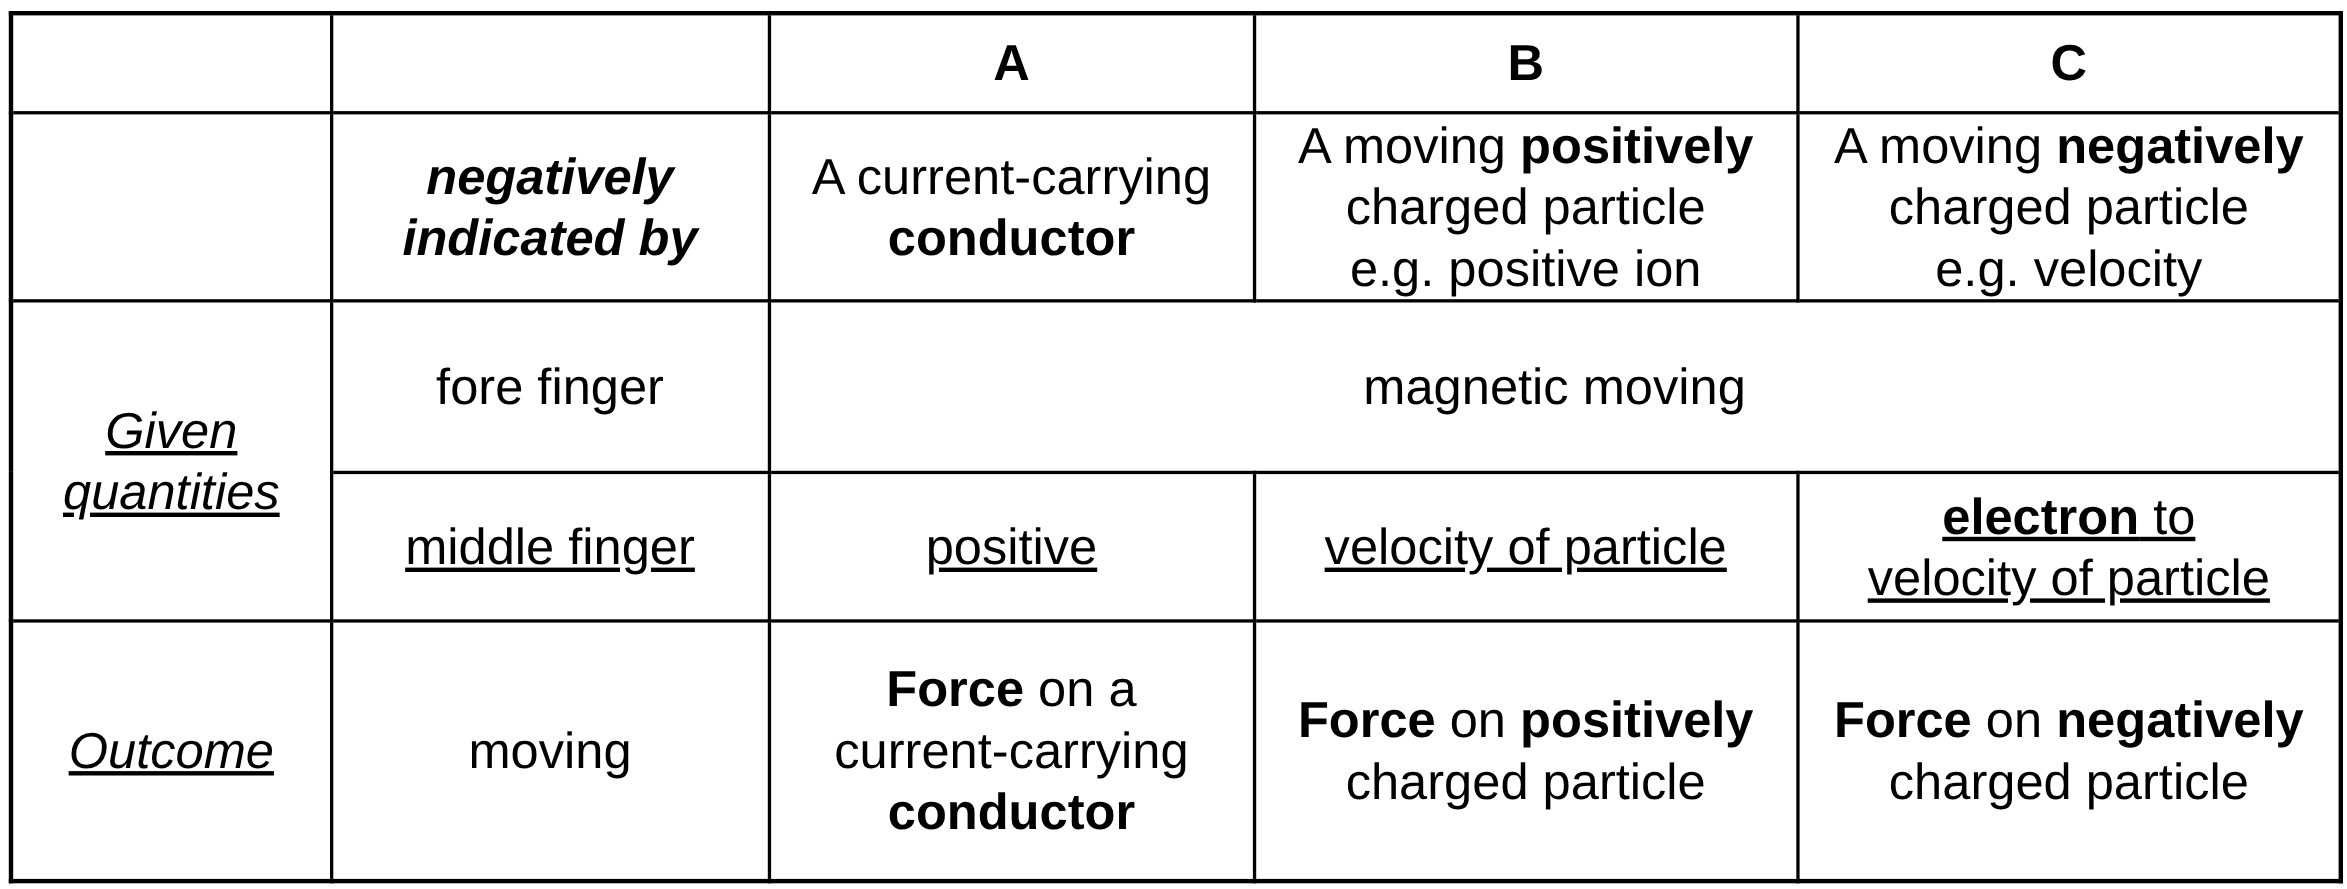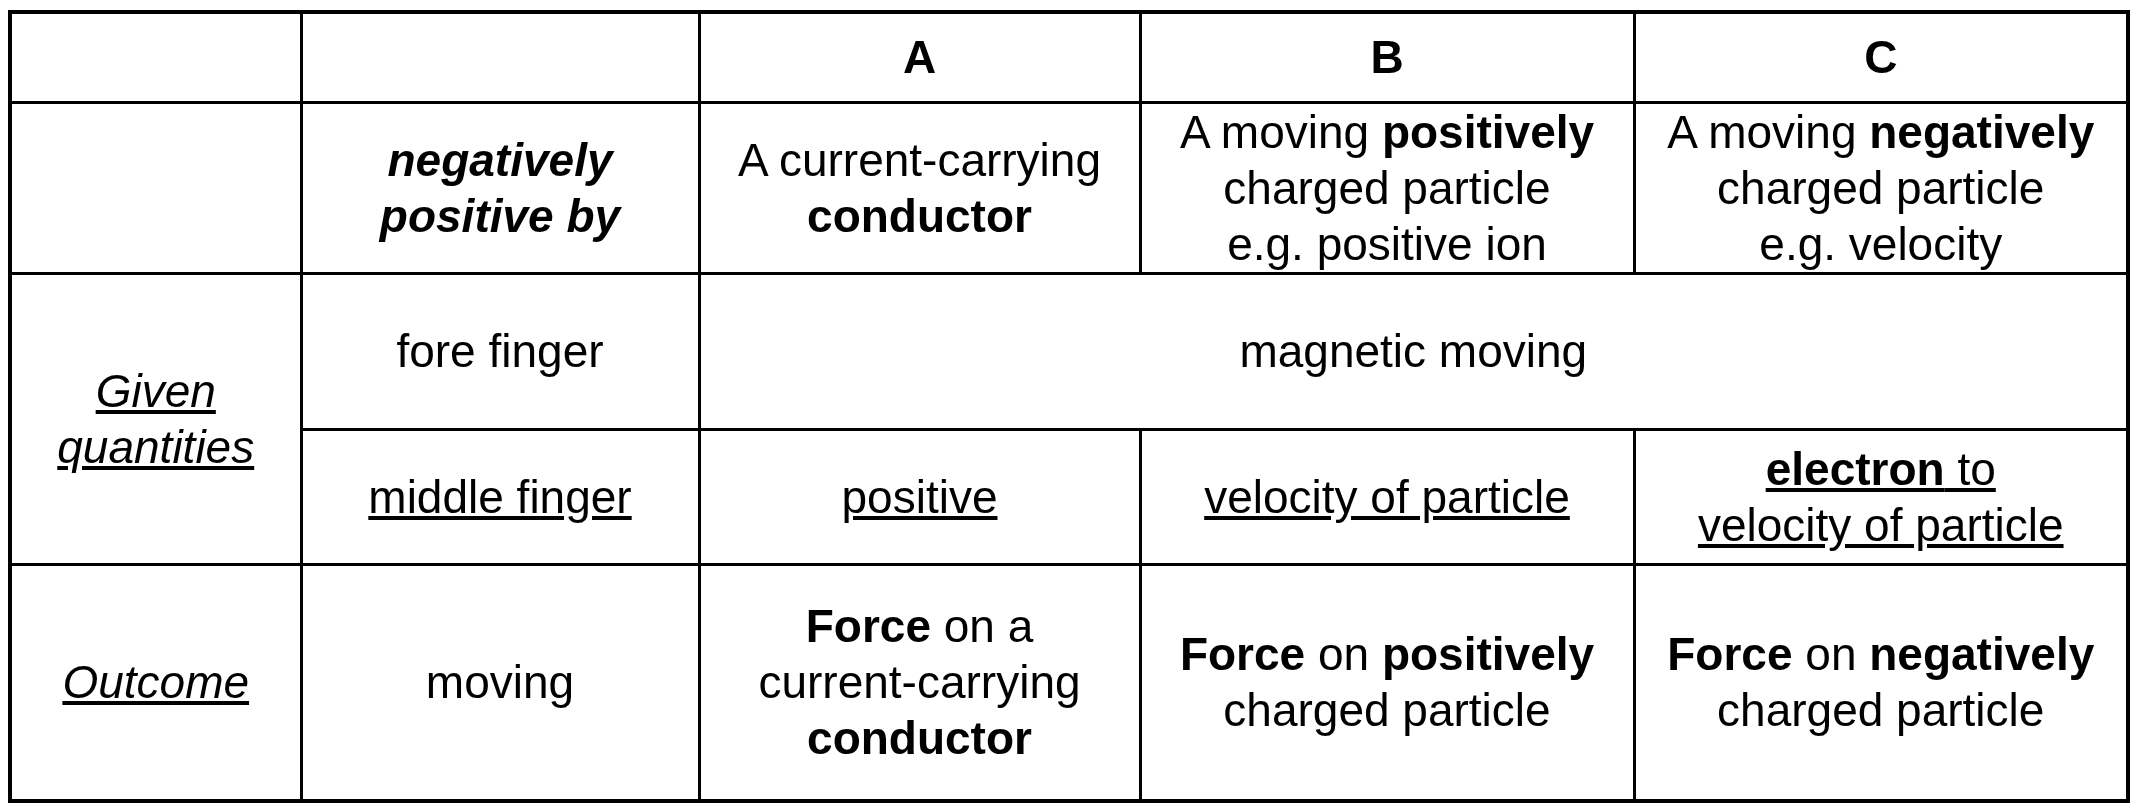--- a/index.html
+++ b/index.html
@@ -75,21 +75,21 @@
     <tbody>
       <tr class="r1">
         <td></td>
         <td></td>
         <td class="hdr"><span class="b">A</span></td>
         <td class="hdr"><span class="b">B</span></td>
         <td class="hdr"><span class="b">C</span></td>
       </tr>
       <tr class="r2">
         <td></td>
-        <td class="bold-italic"><span class="b">negatively</span><br><span class="b">positive by</span></td>
+        <td class="bold-italic"><span class="b">negatively</span><br><span class="b">indicated by</span></td>
         <td><span>A current-carrying</span><br><span class="b">conductor</span></td>
         <td><span>A moving </span><span class="b">positively</span><br><span>charged particle</span><br><span>e.g. positive ion</span></td>
         <td><span>A moving </span><span class="b">negatively</span><br><span>charged particle</span><br><span>e.g. velocity</span></td>
       </tr>
       <tr class="r3">
         <td class="lbl-italic vtop" rowspan="2"><span>Given</span><br><span>quantities</span></td>
         <td class="vtop"><span>fore finger</span></td>
         <td colspan="3"><span>magnetic moving</span></td>
       </tr>
       <tr class="r4">

